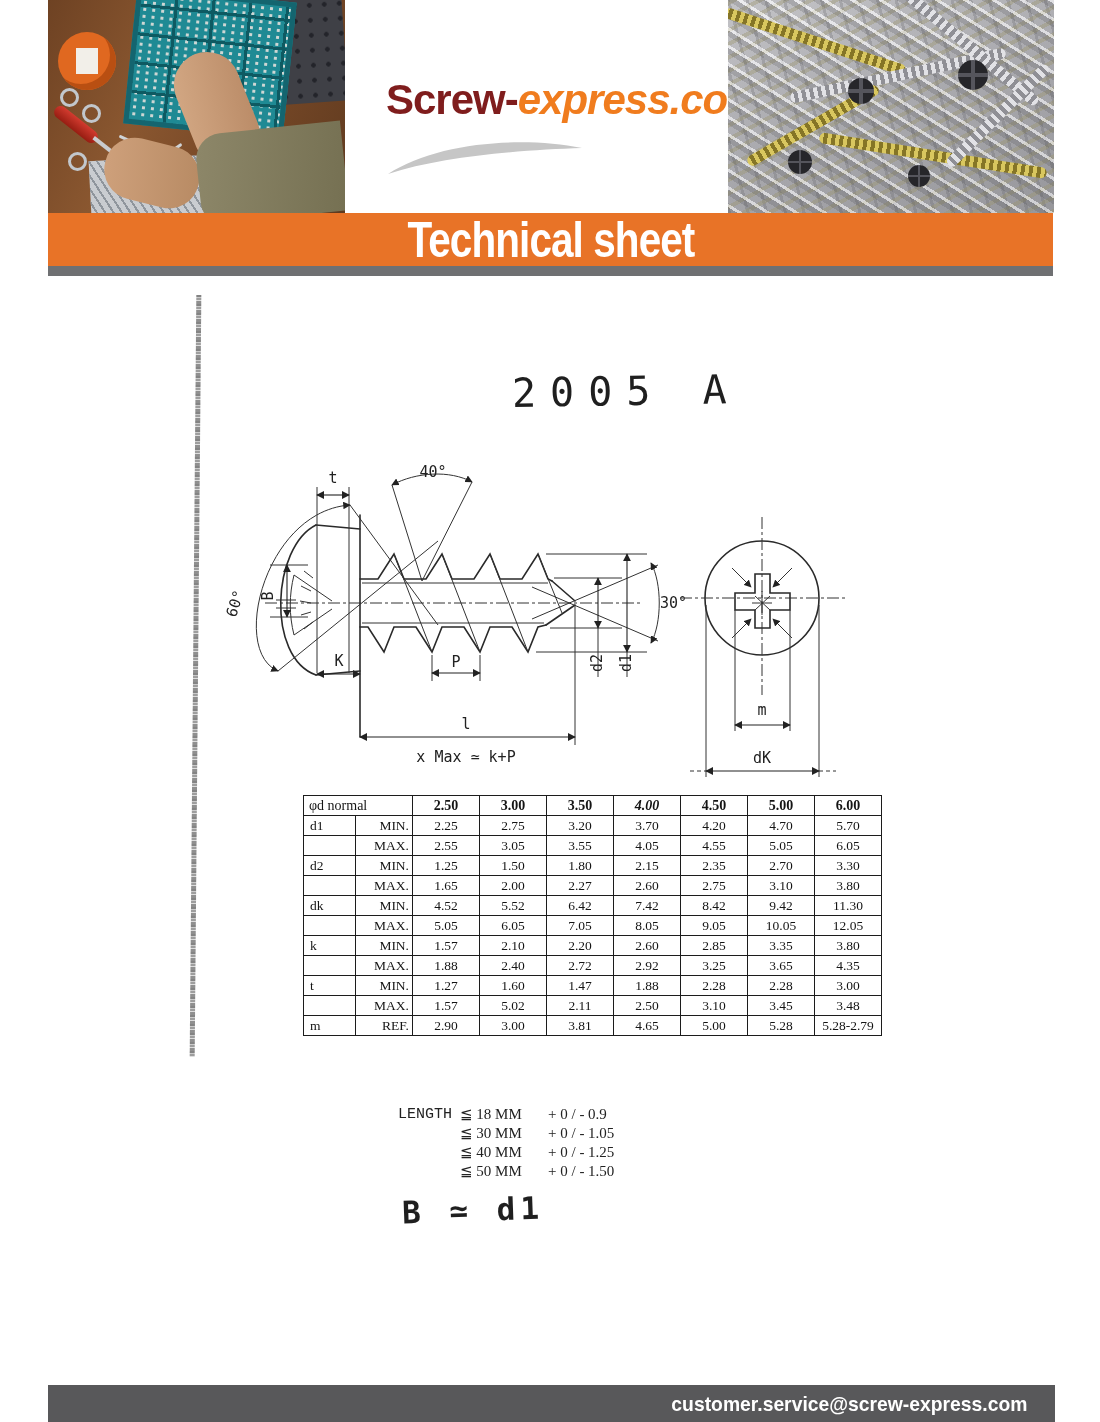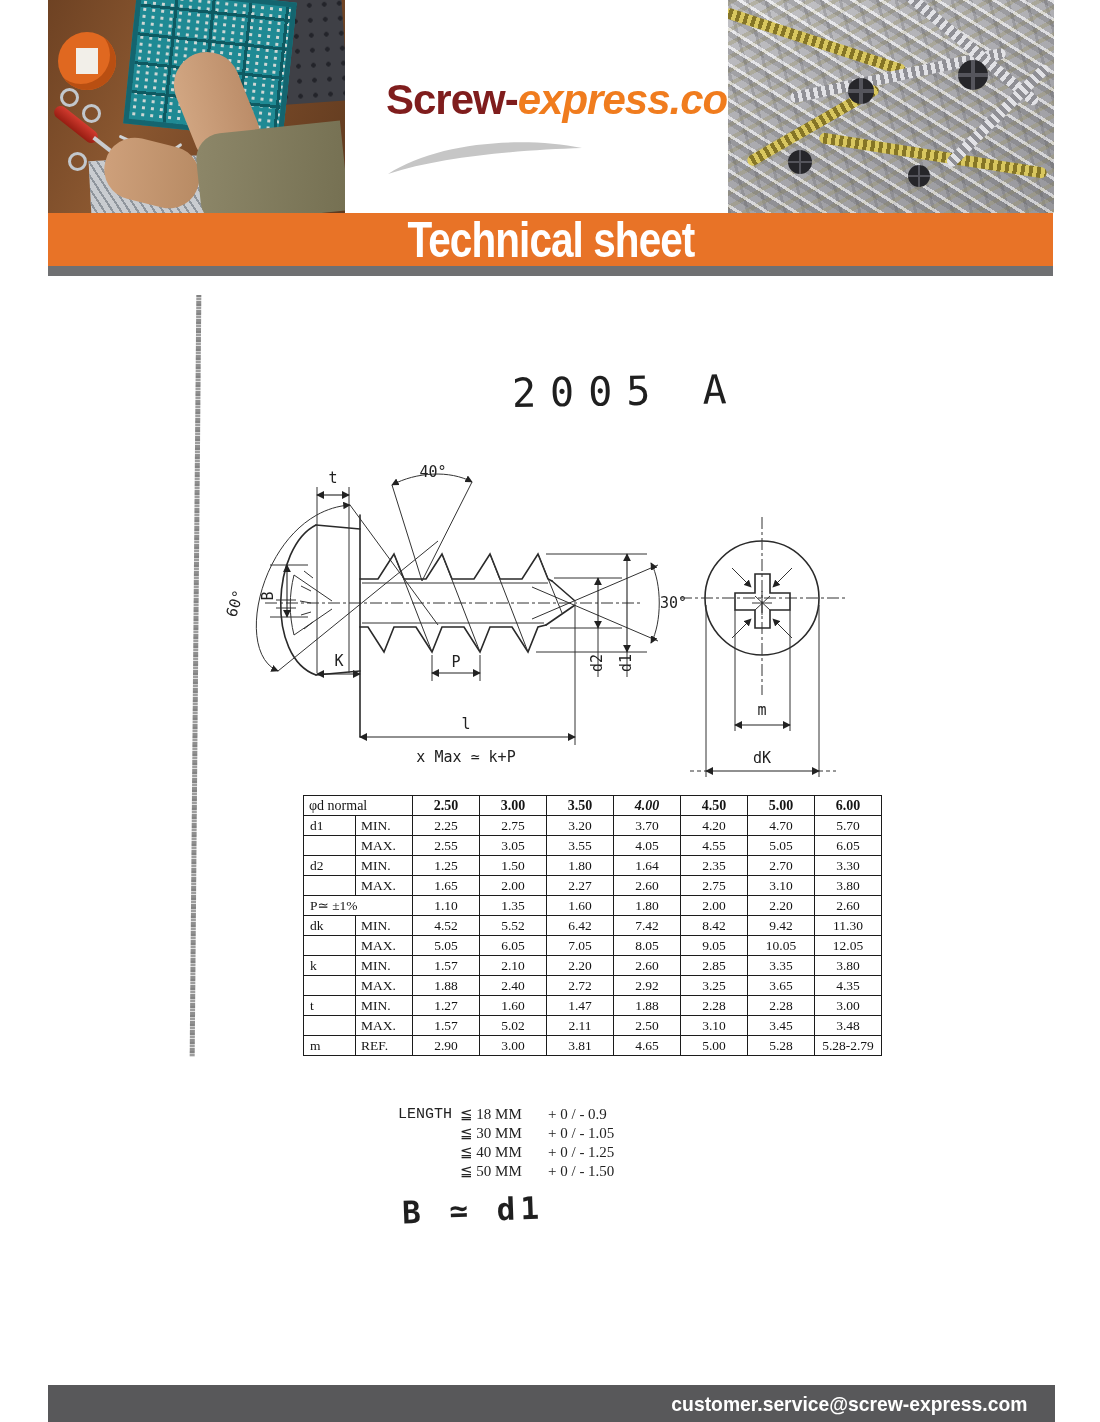--- a/index.html
+++ b/index.html
@@ -78,21 +78,21 @@
   .cl{stroke:#333;stroke-width:1;fill:none;stroke-dasharray:12 3 3 3;}
   .dim{stroke:#222;stroke-width:1.1;fill:none;}
 
   
   .spec-table{position:absolute;left:303px;top:795px;border-collapse:collapse;table-layout:fixed;
     font-family:"Liberation Serif",serif;font-size:13.5px;color:#141414;}
   .spec-table td,.spec-table th{border:1.4px solid #1c1c1c;height:19px;padding:0 3px;text-align:center;}
   .spec-table th{font-weight:bold;font-size:14px;}
   .spec-table th.c0{text-align:left;padding-left:5px;font-weight:normal;}
   .spec-table td.lbl{text-align:left;padding-left:6px;}
-  .spec-table td.sub{text-align:left;padding-left:5px;}
+  .spec-table td.sub{text-align:right;padding-left:5px;}
 
   
   .length-note{position:absolute;left:398px;top:1105px;font-family:"Liberation Serif",serif;
     font-size:15px;color:#222;}
   .length-row{display:flex;line-height:19px;}
   .length-prefix{width:62px;font-family:Liberation Mono, monospace;}
   .length-cond{width:88px;}
   .length-tol{width:110px;}
 
   
@@ -283,45 +283,35 @@
         <td>4.55</td>
         <td>5.05</td>
         <td>6.05</td>
       </tr>
       <tr>
         <td class="lbl" style="width: 42px;">d2</td>
         <td class="sub" style="width: 48px;">MIN.</td>
         <td>1.25</td>
         <td>1.50</td>
         <td>1.80</td>
-        <td>1.64</td>
+        <td>2.15</td>
         <td>2.35</td>
         <td>2.70</td>
         <td>3.30</td>
       </tr>
       <tr>
         <td class="lbl" style="width: 42px;"></td>
         <td class="sub" style="width: 48px;">MAX.</td>
         <td>1.65</td>
         <td>2.00</td>
         <td>2.27</td>
         <td>2.60</td>
         <td>2.75</td>
         <td>3.10</td>
         <td>3.80</td>
-      </tr>
-      <tr>
-        <td colspan="2" class="lbl">P≃ ±1%</td>
-        <td>1.10</td>
-        <td>1.35</td>
-        <td>1.60</td>
-        <td>1.80</td>
-        <td>2.00</td>
-        <td>2.20</td>
-        <td>2.60</td>
       </tr>
       <tr>
         <td class="lbl" style="width: 42px;">dk</td>
         <td class="sub" style="width: 48px;">MIN.</td>
         <td>4.52</td>
         <td>5.52</td>
         <td>6.42</td>
         <td>7.42</td>
         <td>8.42</td>
         <td>9.42</td>

